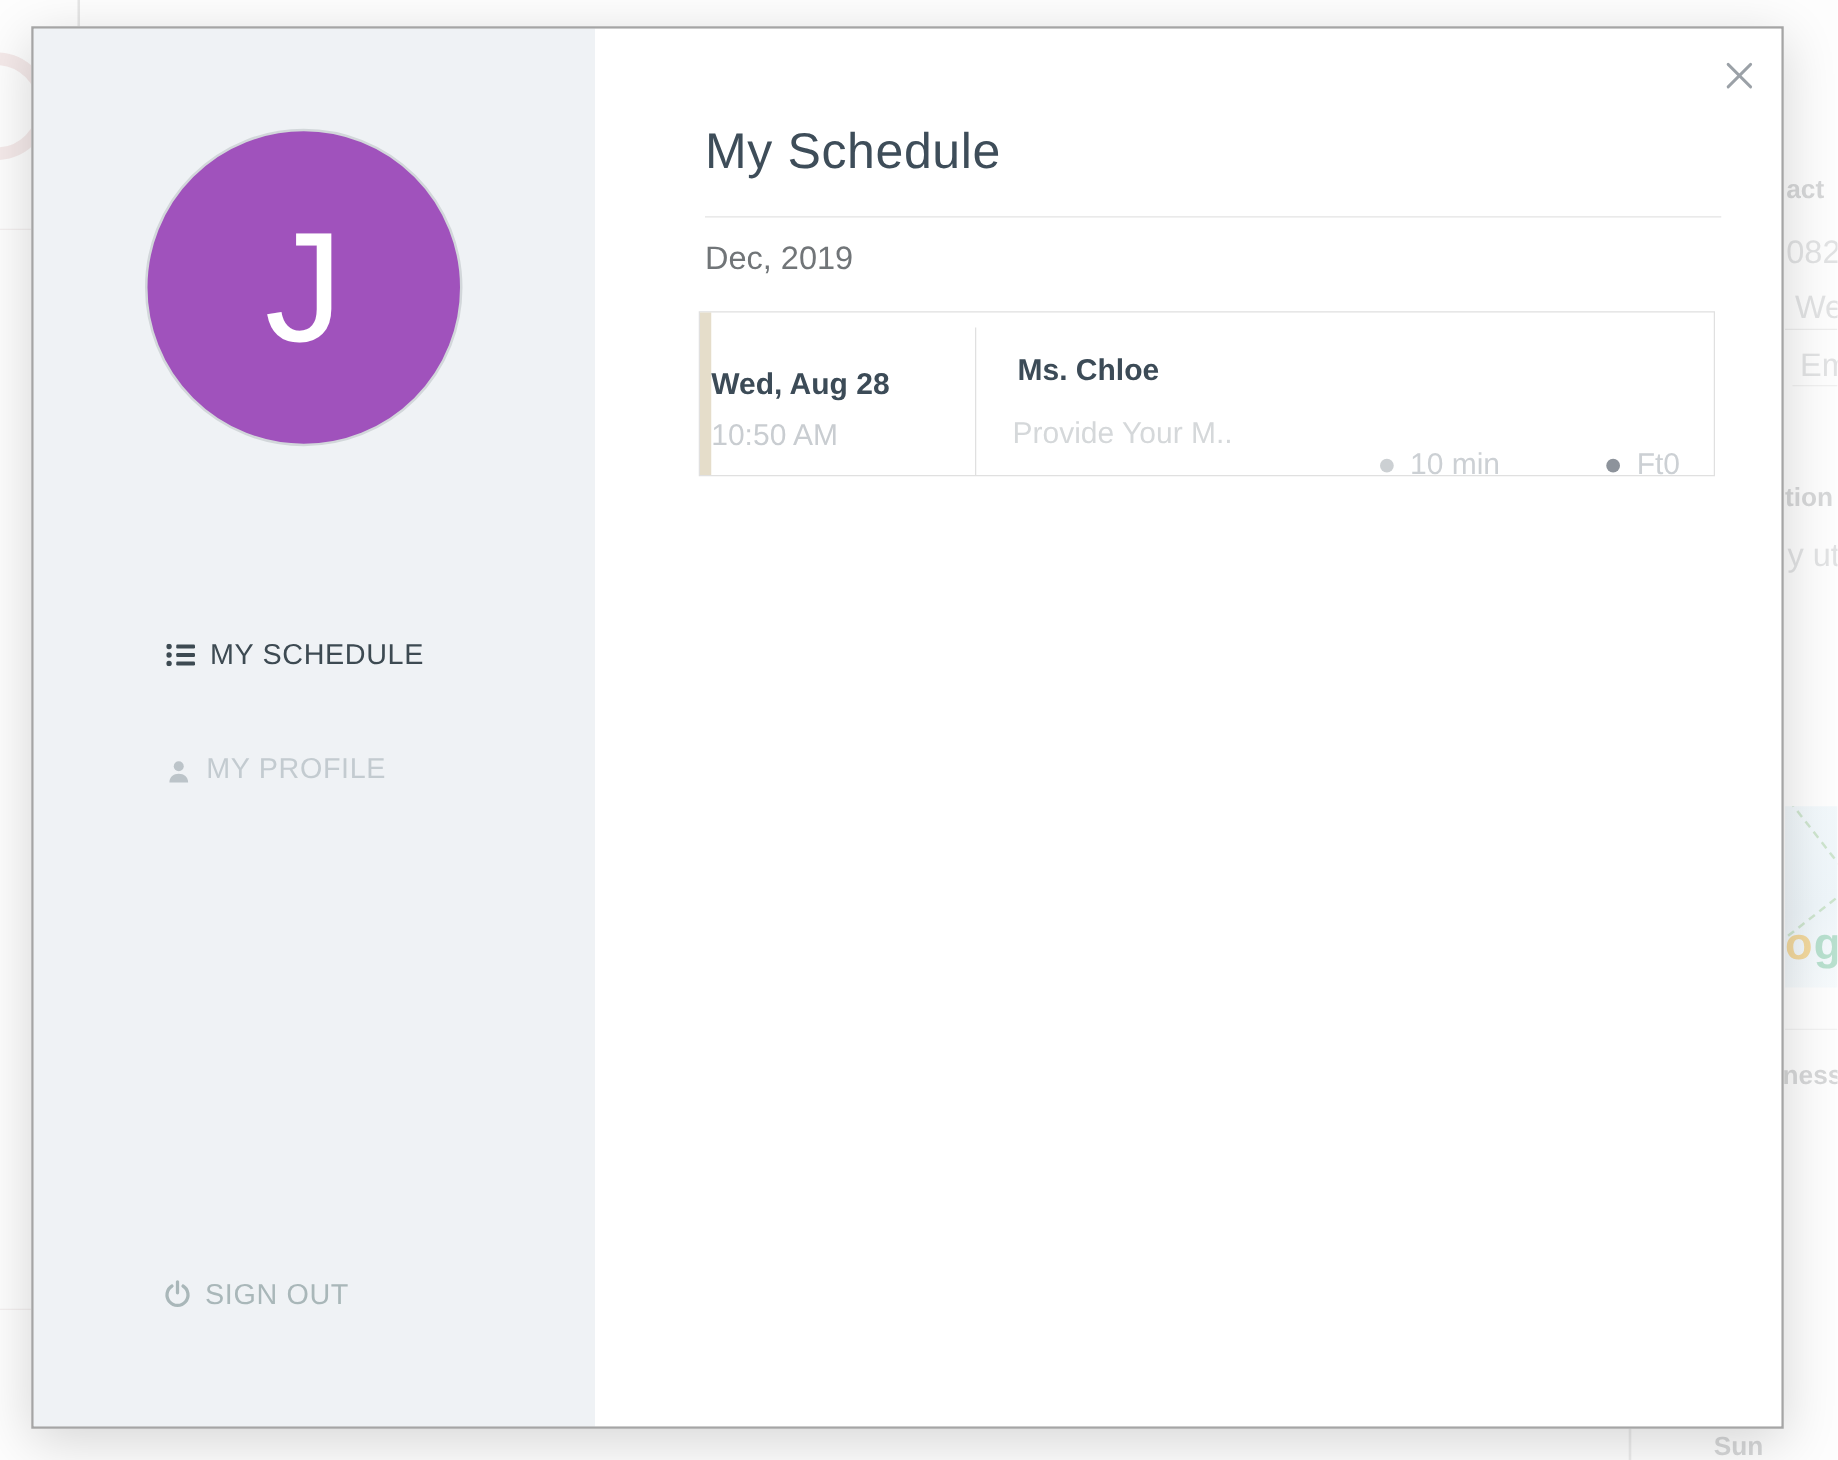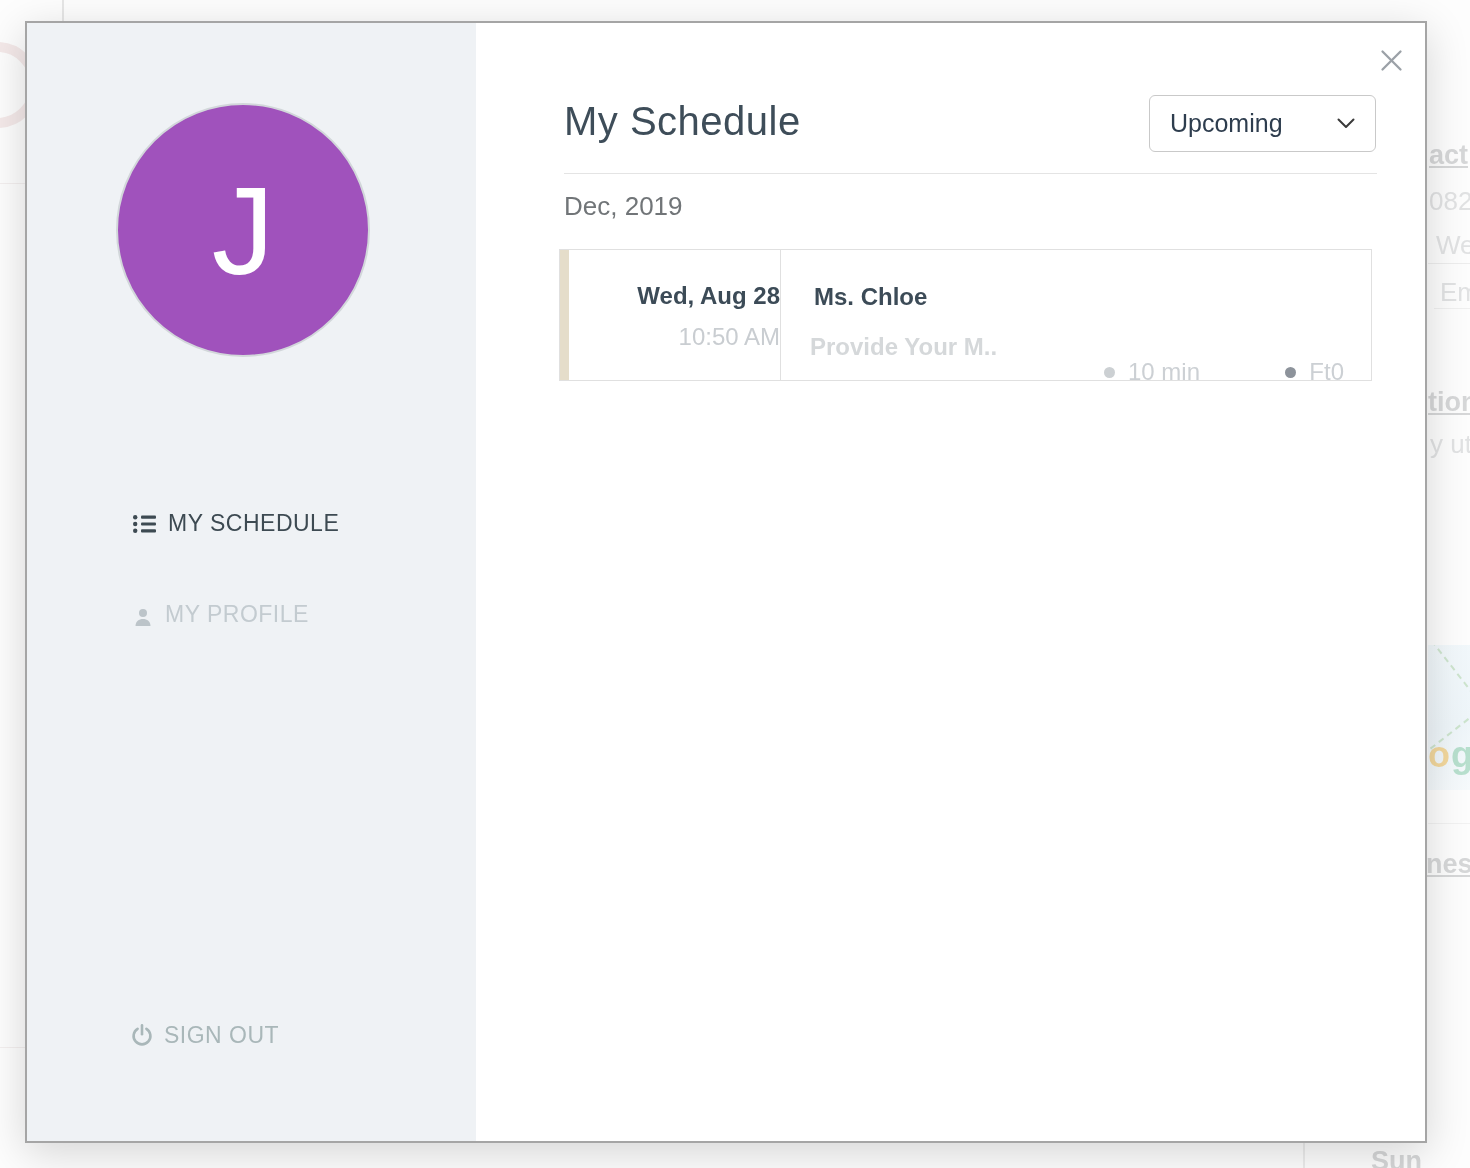--- a/index.html
+++ b/index.html
@@ -5,21 +5,21 @@
   * { box-sizing: border-box; margin: 0; padding: 0; }
   html, body { width: 1470px; height: 1168px; overflow: hidden; }
   body {
     font-family: "Liberation Sans", "DejaVu Sans", sans-serif;
     background: #fdfdfd;
     position: relative;
   }
 
   
   .bg-frag { position: absolute; color: #e1e2e3; font-size: 26px; white-space: nowrap; }
-  .bg-frag.bold { font-weight: 700; color: #d6d7d8; font-size: 27px; text-decoration: underline; }
+  .bg-frag.bold { font-weight: 700; color: #d6d7d8; font-size: 21px; }
   .bg-line { position: absolute; background: #ededed; }
   .frag-act  { left: 1429px; top: 140px; }
   .frag-082  { left: 1429px; top: 186px; }
   .frag-we   { left: 1436px; top: 230px; }
   .frag-em   { left: 1440px; top: 277px; }
   .line-1 { left: 1428px; top: 263px; width: 42px; height: 1px; }
   .line-2 { left: 1434px; top: 308px; width: 36px; height: 1px; background:#f0f0f0; }
   .frag-tion { left: 1428px; top: 387px; }
   .frag-yut  { left: 1430px; top: 429px; }
   .frag-pes  { left: 1368px; top: 465px; }
@@ -105,27 +105,27 @@
   .hdr-divider { position: absolute; left: 88px; top: 150px; width: 813px; height: 1px; background: #e4e4e4; }
   .month-header { position: absolute; left: 88px; top: 168px; font-size: 26px; color: #717578; }
 
   
   .apt-card {
     position: absolute; left: 83px; top: 226px; width: 813px; height: 132px;
     border: 1px solid #e0e0e0; background: #fff; cursor: pointer;
   }
   .apt-accent { position: absolute; left: 0; top: 0; bottom: 0; width: 9px; background: #e5ddca; }
   .apt-datecol {
-    position: absolute; left: 9px; top: 0; bottom: 0; width: 212px;
-    border-right: 1px solid #e0e0e0; text-align: right;
+    position: absolute; left: 9px; top: 12px; bottom: 0; width: 212px;
+    border-right: 1px solid #e0e0e0; text-align: left;
   }
   .apt-date { margin-top: 32px; font-size: 24px; font-weight: 700; color: #3c4b57; }
   .apt-time { margin-top: 13px; font-size: 24px; color: #c9cdd1; }
   .apt-client  { position: absolute; left: 254px; top: 33px; font-size: 24px; font-weight: 700; color: #3c4b57; }
-  .apt-service { position: absolute; left: 250px; top: 83px; font-size: 24px; color: #d5d8da; font-weight: bold; }
+  .apt-service { position: absolute; left: 250px; top: 83px; font-size: 24px; color: #d5d8da; }
   .apt-meta { position: absolute; top: 88px; display: flex; align-items: center; font-size: 24px; color: #ccd0d4; margin-top: 20px; }
   .apt-duration { left: 544px; }
   .apt-code { right: 27px; }
   .dot { width: 11px; height: 11px; border-radius: 50%; display: inline-block; margin-right: 13px; flex: none; }
   .dot-light { background: #ccd0d3; }
   .dot-dark  { background: #8d939b; }
 </style>
 </head>
 <body>
 
@@ -204,28 +204,20 @@
       <span style="display:inline-flex;">
         <svg width="23" height="23" viewBox="0 0 23 23">
           <line x1="2.5" y1="2.5" x2="20.5" y2="20.5" stroke="#9ba1a7" stroke-width="2.3" stroke-linecap="round"></line>
           <line x1="20.5" y1="2.5" x2="2.5" y2="20.5" stroke="#9ba1a7" stroke-width="2.3" stroke-linecap="round"></line>
         </svg>
       </span>
     </div>
 
     <h1 class="page-title">My Schedule</h1>
 
-    <div class="filter-select">
-      <span class="sel-text">Upcoming</span>
-      <span style="display:inline-flex;">
-        <svg width="18" height="11" viewBox="0 0 18 11" fill="none">
-          <polyline points="1.5,1.5 9,9 16.5,1.5" stroke="#3a3a3a" stroke-width="2" stroke-linecap="round" stroke-linejoin="round"></polyline>
-        </svg>
-      </span>
-    </div>
 
     <div class="hdr-divider"></div>
 
     <div class="month-header">Dec, 2019</div>
 
     <div class="apt-card">
       <div class="apt-accent"></div>
       <div class="apt-datecol">
         <div class="apt-date">Wed, Aug 28</div>
         <div class="apt-time">10:50 AM</div>

